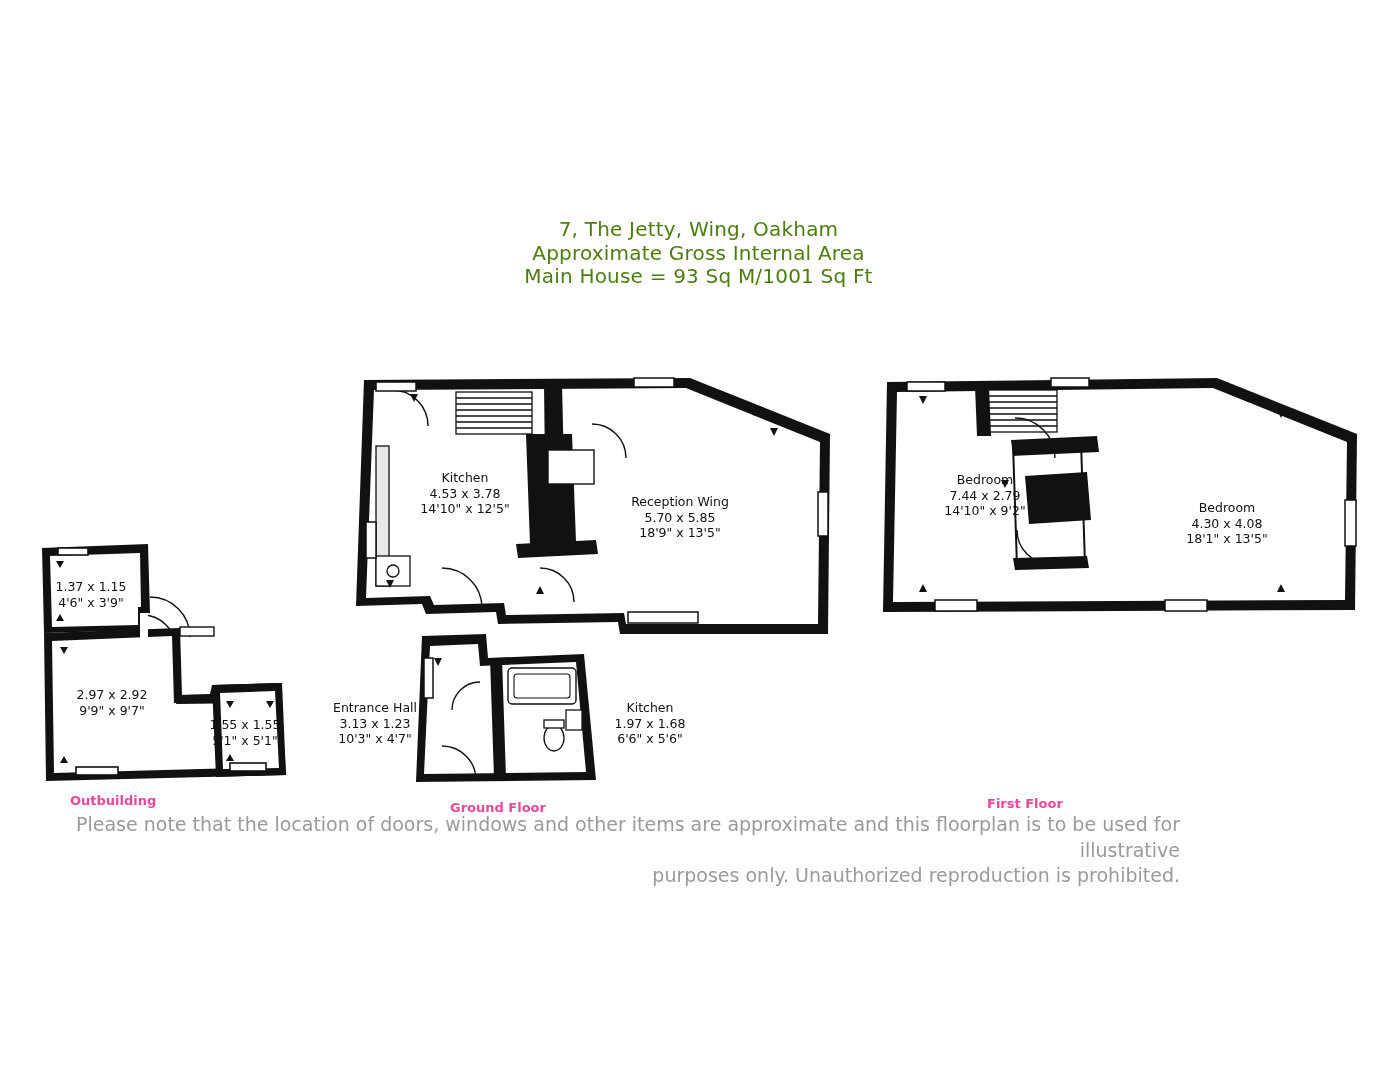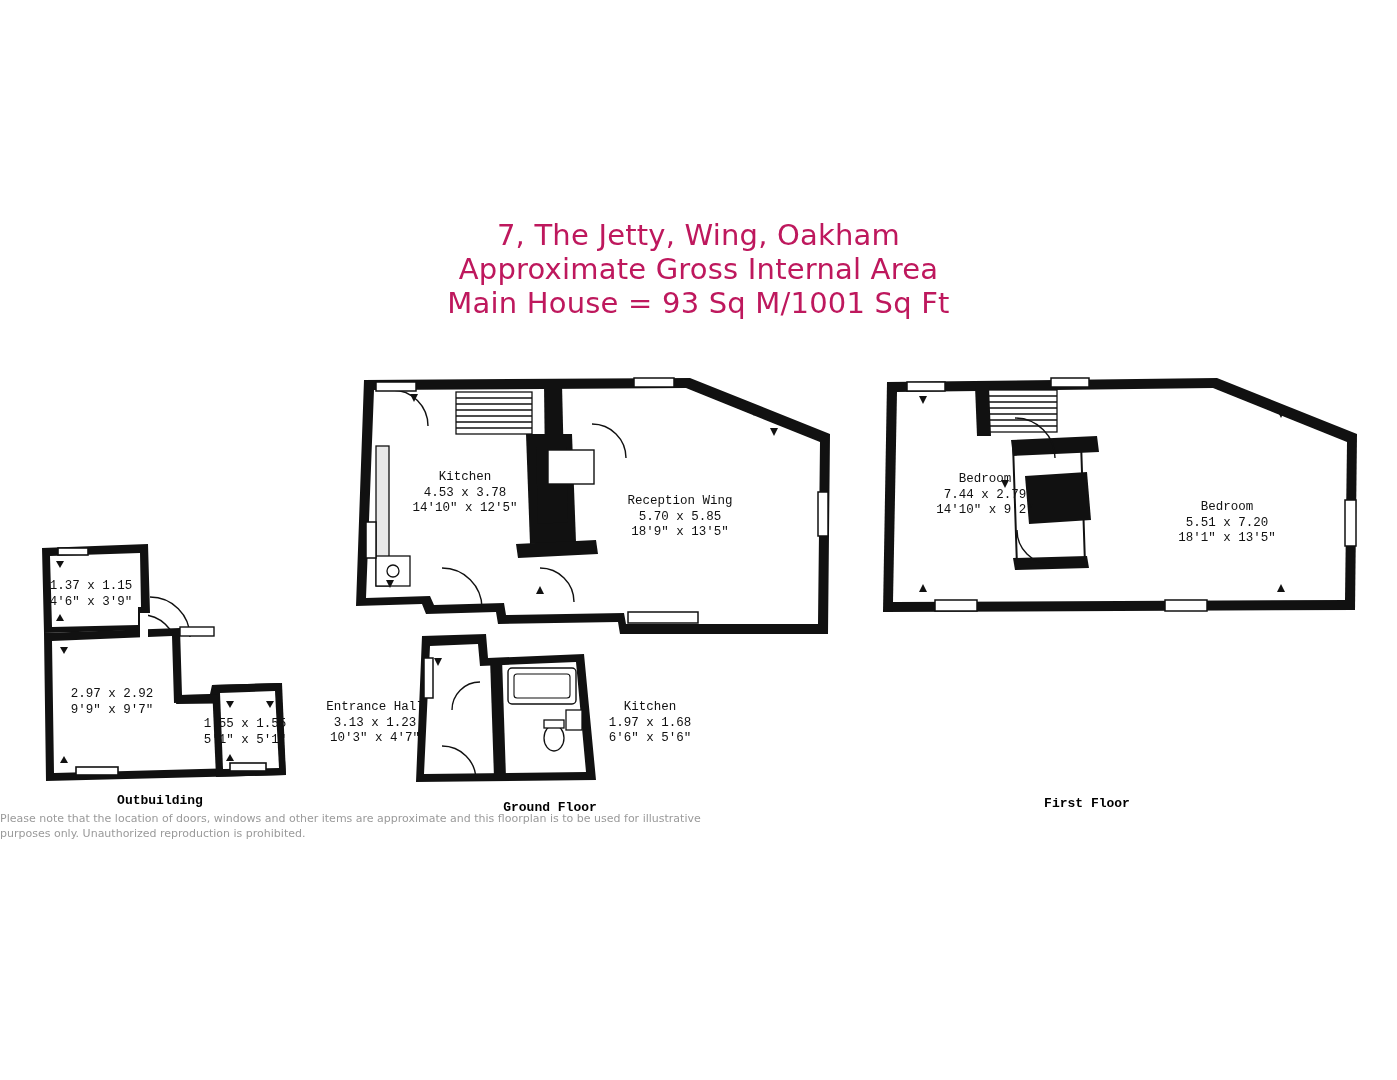--- a/index.html
+++ b/index.html
@@ -19,60 +19,58 @@
   
   #title-block {
     position: absolute;
     top: 218px;
     left: 0;
     width: 1397px;
     text-align: center;
     line-height: 1.18;
   }
   #title-block div {
-    font-size: 29px;
+    font-size: 20px;
     letter-spacing: 0.2px;
-    color: #be185d;
+    color: #4d7c0f;
     white-space: pre;
   }
 
   
   .plan {
     position: absolute;
-    font-family: Liberation Mono, monospace;
   }
   .floor-label {
     position: absolute;
     font-size: 13px;
     font-weight: bold;
-    color: #000000;
-    text-align: center;
+    color: #ec4899;
     white-space: nowrap;
   }
   .room-label {
     position: absolute;
     text-align: center;
     font-size: 12.5px;
     line-height: 1.25;
     color: #111;
     white-space: nowrap;
   }
   .room-label .rn { display: block; }
   .room-label .rm { display: block; }
   .room-label .rf { display: block; }
 
   
   #footer-note {
     position: absolute;
     top: 812px;
     left: 0;
     width: 1180px;
-    text-align: left;
+    text-align: right;
     color: #9a9a9a;
-    font-size: 11px;
+    font-size: 19px;
     line-height: 1.35;
   }
 
   svg { display: block; }
 </style>
 </head>
 <body>
 
 <div id="title-block">
   <div>7, The Jetty, Wing, Oakham</div>
@@ -258,21 +256,21 @@
     <polygon points="136,108 144,108 140,116" fill="#111"></polygon>
   </svg>
 
   <div class="room-label" style="left:50px; top:100px; width:140px;">
     <span class="rn">Bedroom</span>
     <span class="rm">7.44 x 2.79</span>
     <span class="rf">14'10" x 9'2"</span>
   </div>
   <div class="room-label" style="left:292px; top:128px; width:140px;">
     <span class="rn">Bedroom</span>
-    <span class="rm">5.51 x 7.20</span>
+    <span class="rm">4.30 x 4.08</span>
     <span class="rf">18'1" x 13'5"</span>
   </div>
 
   <div class="floor-label" style="left:122px; top:424px; width:200px;">First Floor</div>
 </div>
 
 <div id="footer-note">
   <div>Please note that the location of doors, windows and other items are approximate and this floorplan is to be used for illustrative</div>
   <div>purposes only. Unauthorized reproduction is prohibited.</div>
 </div>

